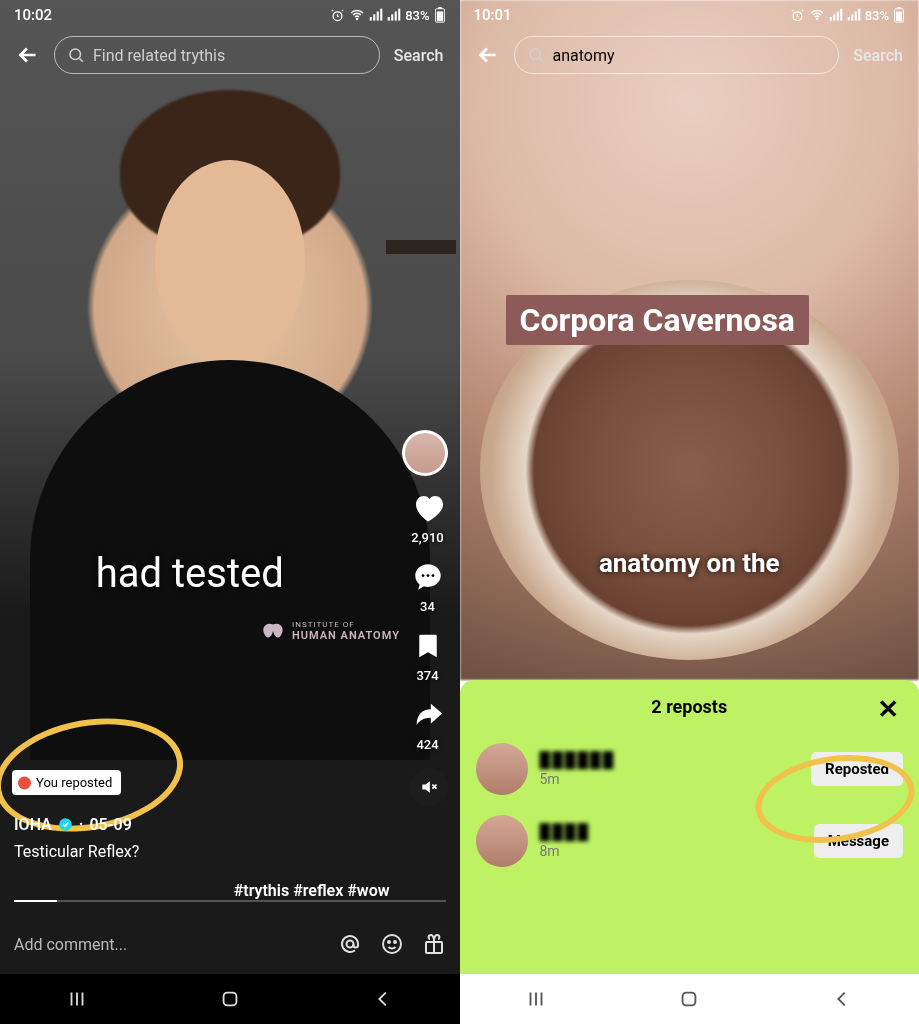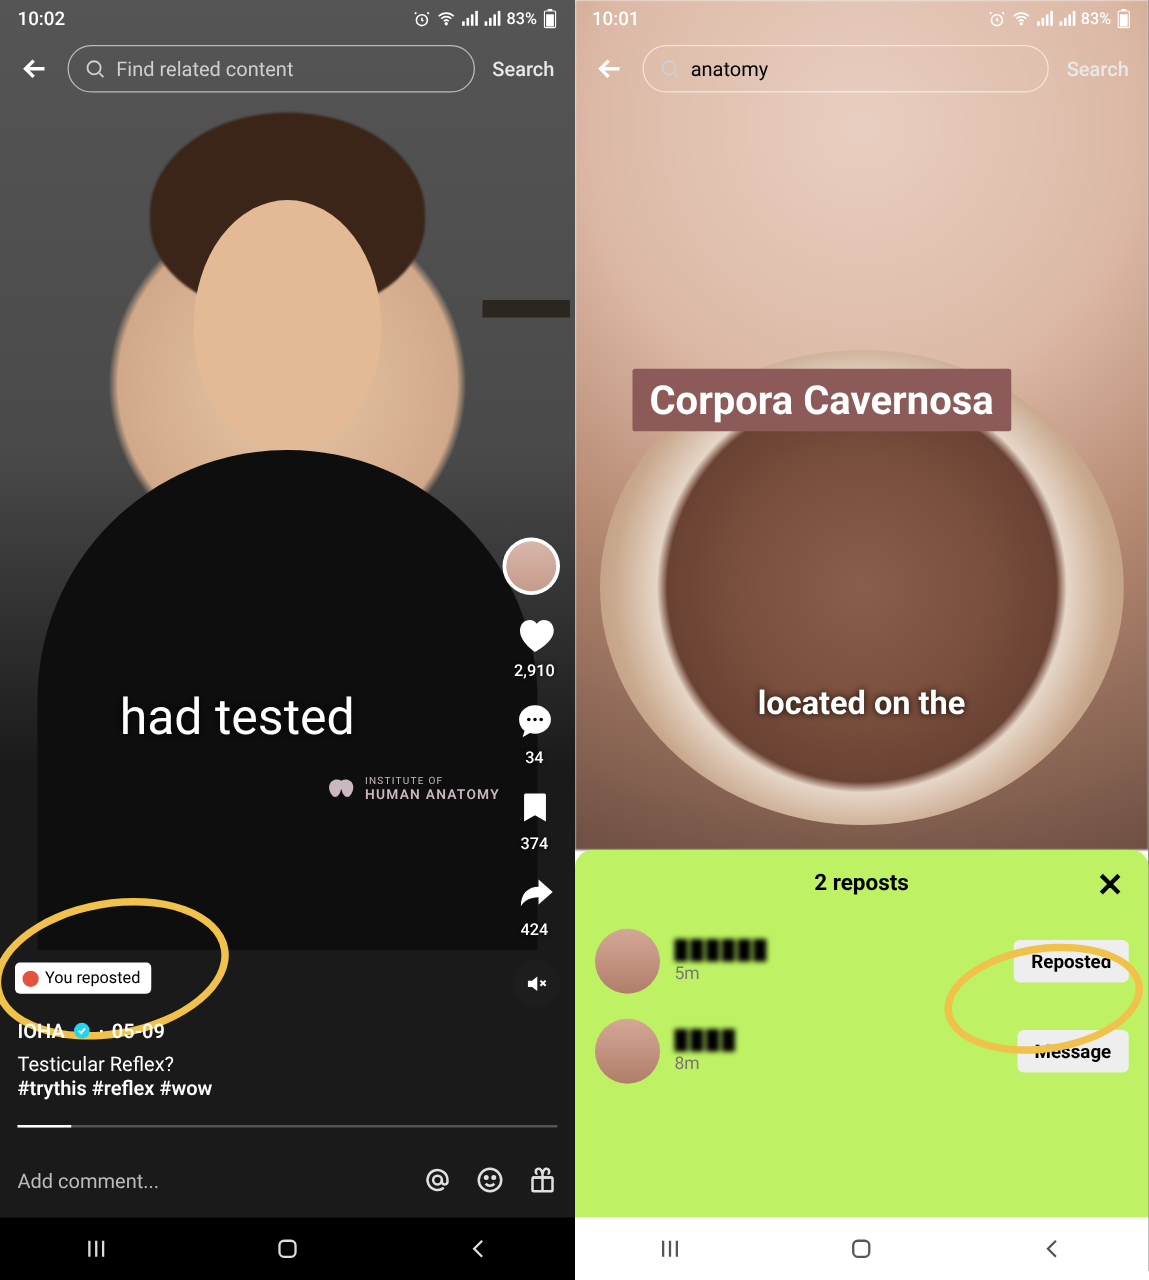--- a/index.html
+++ b/index.html
@@ -47,21 +47,21 @@
   
   .repost-chip { position:absolute; left:12px; top:770px; background:#fff; color:#000; font-size:13px; font-weight:400; padding:5px 9px 5px 24px; border-radius:4px; z-index:25; }
   .repost-chip::before { content:""; position:absolute; left:6px; top:50%; transform:translateY(-50%); width:13px; height:13px; border-radius:50%; background:#e2523c; }
   .highlight-oval { position:absolute; left:-6px; top:720px; width:190px; height:110px; border:6px solid #f0c24b; border-radius:50%; transform:rotate(-10deg); z-index:24; pointer-events:none; }
 
   
   .meta { position:absolute; left:14px; right:70px; top:815px; color:#fff; font-size:16px; z-index:25; }
   .meta .user-line { display:flex; align-items:center; gap:6px; font-weight:600; }
   .meta .verified { width:15px; height:15px; }
   .meta .title-line { margin-top:8px; font-size:16px; }
-  .meta .tags { margin-top:0; font-weight:600; }
+  .meta .tags { margin-top:20px; font-weight:600;text-align:right; }
   .progress { position:absolute; left:14px; right:14px; top:900px; height:2px; background:rgba(255,255,255,.25); z-index:25; }
   .progress .fill { height:100%; width:10%; background:#fff; }
 
   .comment-row { position:absolute; left:0; right:0; top:918px; height:52px; display:flex; align-items:center; padding:0 14px; gap:18px; color:#bbb; z-index:25;}
   .comment-row .placeholder { flex:1; font-size:16px; }
   .comment-row .ic { width:24px; height:24px; color:#e0e0e0; }
 
   
   .navbar { position:absolute; left:0; right:0; bottom:0; height:50px; display:flex; align-items:center; justify-content:space-around; z-index:60; }
   .navbar.dark { background:#000; color:#ddd; }
@@ -137,21 +137,21 @@
     <div class="back-icon">
       <svg width="26" height="26" viewBox="0 0 24 24" fill="none" stroke="currentColor" stroke-width="2.5">
           <path d="M19 12H5M11 18l-6-6 6-6"></path>
         </svg>
     </div>
     <div class="search-pill">
       <svg class="magnifier" viewBox="0 0 24 24" fill="none" stroke="currentColor" stroke-width="2">
           <circle cx="11" cy="11" r="7"></circle>
           <path d="M21 21l-4.3-4.3"></path>
         </svg>
-      <span class="placeholder">Find related content</span>
+      <span class="placeholder">Find related trythis</span>
     </div>
     <div class="search-btn">Search</div>
   </div>
 
   <div class="caption-text">had tested</div>
   <div class="brand-logo">
     <svg class="bfly" viewBox="0 0 40 30" fill="#c9b7c2">
         <path d="M20 5 C10 0,0 10,8 22 C12 28,18 25,20 15 C22 25,28 28,32 22 C40 10,30 0,20 5Z"></path>
       </svg>
     <div>
@@ -256,21 +256,21 @@
         <path d="M15 5l-7 7 7 7"></path>
       </svg>
   </div>
 </div>
 
 <div class="screen right">
 
   <div class="video-bg2"></div>
   <div class="specimen"></div>
   <div class="label-box">Corpora Cavernosa</div>
-  <div class="caption2">located on the</div>
+  <div class="caption2">anatomy on the</div>
 
   <div class="statusbar">
     <span>10:01</span>
     <span class="right-icons">
       <svg width="15" height="15" viewBox="0 0 24 24" fill="none" stroke="currentColor" stroke-width="2">
           <circle cx="12" cy="13" r="7"></circle>
           <path d="M12 10v3l2 1M5 3l-2 2M19 3l2 2"></path>
         </svg>
       <svg width="16" height="16" viewBox="0 0 24 24" fill="none" stroke="currentColor" stroke-width="2">
           <path d="M3 9c5-5 13-5 18 0M6 12c3.5-3.5 8.5-3.5 12 0M9 15c1.7-1.7 4.3-1.7 6 0"></path>

